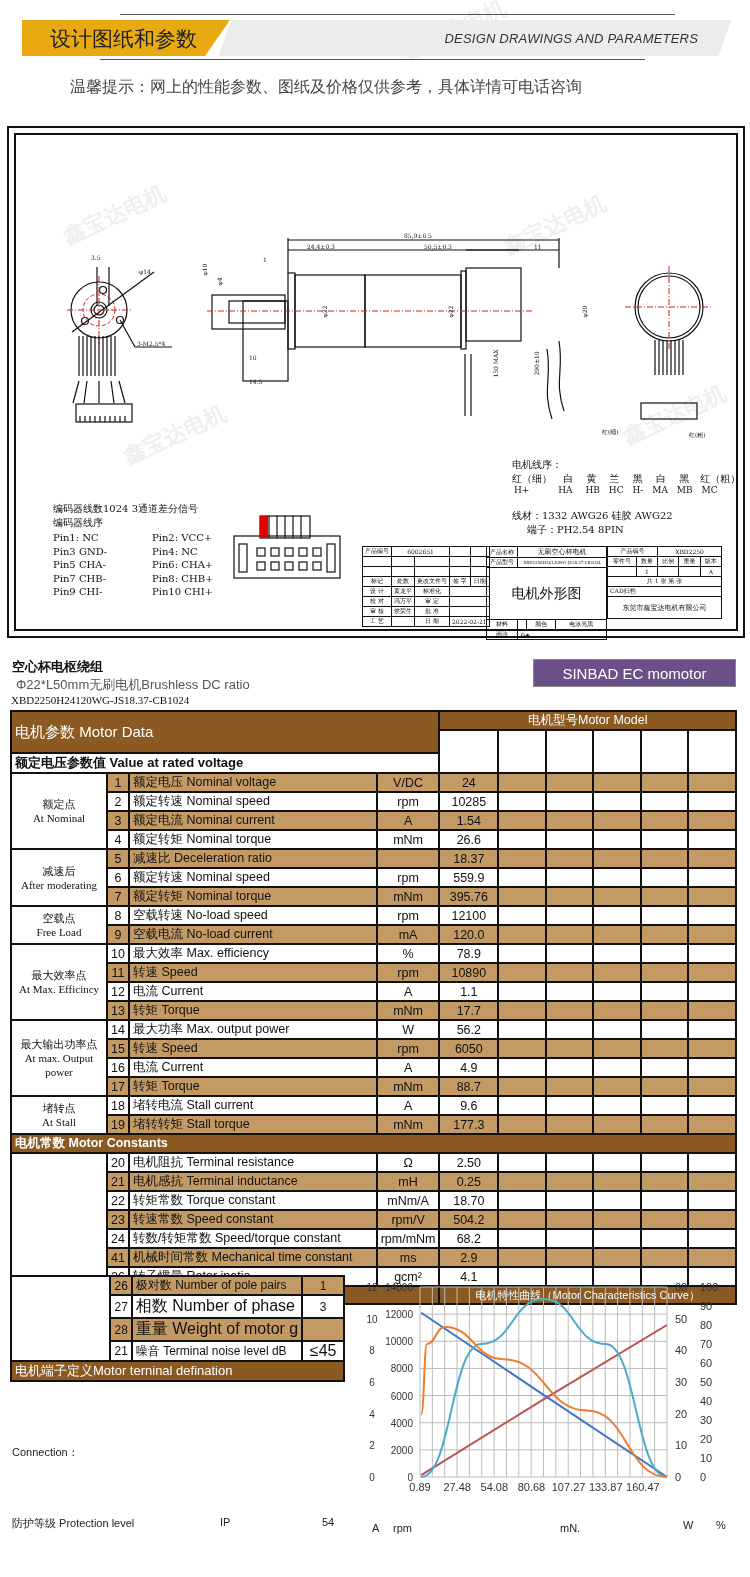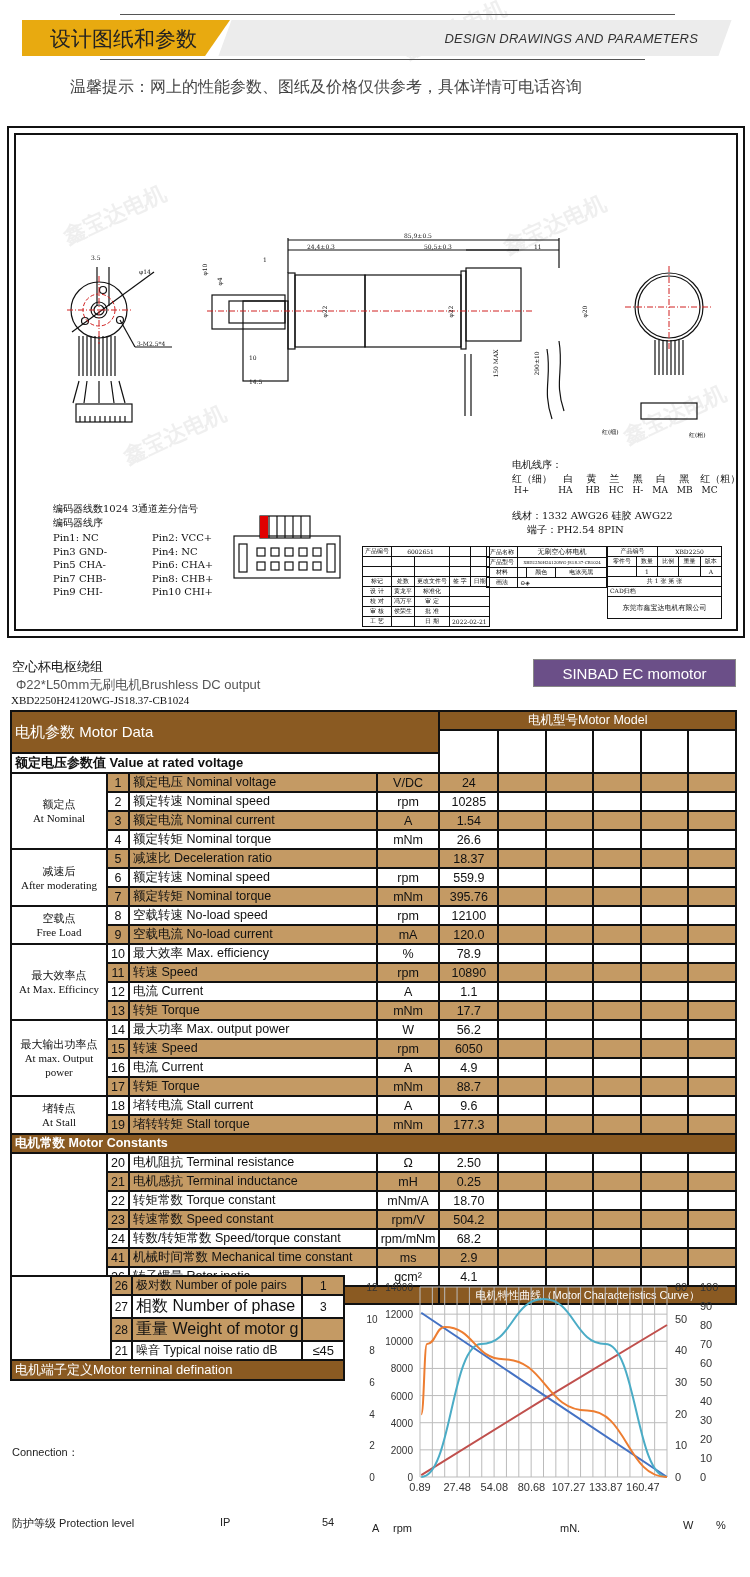--- a/index.html
+++ b/index.html
@@ -13,21 +13,21 @@
   .banner-en { position:absolute; right:52px; top:31px; font-size:13px; font-style:italic; color:#333; font-family:"Liberation Sans", sans-serif; letter-spacing:0.2px; }
   .tip { position:absolute; left:70px; top:77px; font-size:16px; color:#444; font-family:"DejaVu Sans", sans-serif; }
   
   .draw { position:absolute; left:7px; top:126px; width:738px; height:512px; border:2px solid #111; }
   .draw-inner { position:absolute; left:5px; top:5px; right:5px; bottom:5px; border:2px solid #111; }
   .dtext { position:absolute; font-family:"DejaVu Serif", serif; font-size:10px; color:#111; white-space:nowrap; }
   .dsmall { font-size:6px; }
   .tb { position:absolute; border-collapse:collapse; font-family:"DejaVu Serif", serif; }
   .tb td { border:1px solid #111; font-size:6px; padding:0 2px; height:10px; white-space:nowrap; text-align:center; }
   
-  .s2-title { position:absolute; left:12px; top:658px; font-size:13px; font-weight:normal; }
+  .s2-title { position:absolute; left:12px; top:658px; font-size:13px; font-weight:bold; }
   .s2-sub { position:absolute; left:16px; top:676px; font-size:13px; color:#555; font-family:"Liberation Sans", sans-serif; }
   .s2-model { position:absolute; left:11px; top:694px; font-size:11px; font-family:"Liberation Serif", serif; }
   .brandbox { position:absolute; left:533px; top:659px; width:203px; height:28px; background:#6b4f88; color:#fff; font-family:"Liberation Sans", sans-serif; font-size:15px; text-align:center; line-height:28px; border:1px solid #888; }
   .hdr-brown { background:#8a5a22; color:#fff; }
   .row-tan { background:#c49a64; }
   .row-white { background:#fff; }
   .mt { position:absolute; left:10px; top:710px; width:727px; border-collapse:collapse; font-family:"Liberation Sans", sans-serif; font-size:12.5px; }
   .mt td { border:2px solid #111; padding:0 3px; height:18px; white-space:nowrap; }
   .num { text-align:center; width:20px; }
   .unit { text-align:center; }
@@ -251,20 +251,23 @@
     <tbody>
         <tr>
           <td>产品名称</td>
           <td colspan="3" style="font-size:7px;">无刷空心杯电机</td>
         </tr>
     <tr>
           <td>产品型号</td>
           <td colspan="3" style="font-size:4px;">XBD2250H24120WG-JS18.37-CB1024</td>
         </tr>
     <tr>
+          <td colspan="4" style="height:52px;font-size:14px;">电机外形图</td>
+        </tr>
+    <tr>
           <td>材料</td>
           <td></td>
           <td>颜色</td>
           <td>电泳亮黑</td>
         </tr>
     <tr>
           <td>画法</td>
           <td colspan="3" style="text-align:left;">⊖◈</td>
         </tr>
   </tbody>
@@ -296,21 +299,21 @@
           <td colspan="5" style="text-align:left;">CAD归档</td>
         </tr>
     <tr>
           <td colspan="5" style="height:22px;font-size:7px;">东莞市鑫宝达电机有限公司</td>
         </tr>
   </tbody>
     </table>
 </div>
 
 <div class="s2-title">空心杯电枢绕组</div>
-<div class="s2-sub">Φ22*L50mm无刷电机Brushless DC output</div>
+<div class="s2-sub">Φ22*L50mm无刷电机Brushless DC ratio</div>
 <div class="s2-model">XBD2250H24120WG-JS18.37-CB1024</div>
 <div class="brandbox">SINBAD EC momotor</div>
 
 <table class="mt">
   <colgroup>
     <col style="width:103px">
       <col style="width:20px">
       <col style="width:265px">
       <col style="width:62px">
       <col style="width:62px">
@@ -687,22 +690,22 @@
         <td class=" row-white" style="font-size: 16px;">相数   Number of phase</td>
         <td class="val row-white" style="font-size: 12px;">3</td>
       </tr>
       <tr>
         <td class="num row-tan" style="font-size: 12px;">28</td>
         <td class=" row-tan" style="font-size: 16px;">重量   Weight of motor    g</td>
         <td class="val row-tan" style="font-size: 12px;"></td>
       </tr>
       <tr>
         <td class="num row-white" style="font-size: 12px;">21</td>
-        <td class=" row-white" style="font-size: 12px;">噪音   Typical noise ratio dB</td>
-        <td class="val row-white" style="font-size: 13px;">≤45</td>
+        <td class=" row-white" style="font-size: 12px;">噪音   Terminal noise level dB</td>
+        <td class="val row-white" style="font-size: 16px;">≤45</td>
       </tr>
     </tbody>
   <tbody>
       <tr class="hdr-brown">
         <td colspan="4" style="font-size:13px;">电机端子定义Motor terninal defination</td>
       </tr>
 </tbody>
   </table>
 
 <div class="chart-area">

